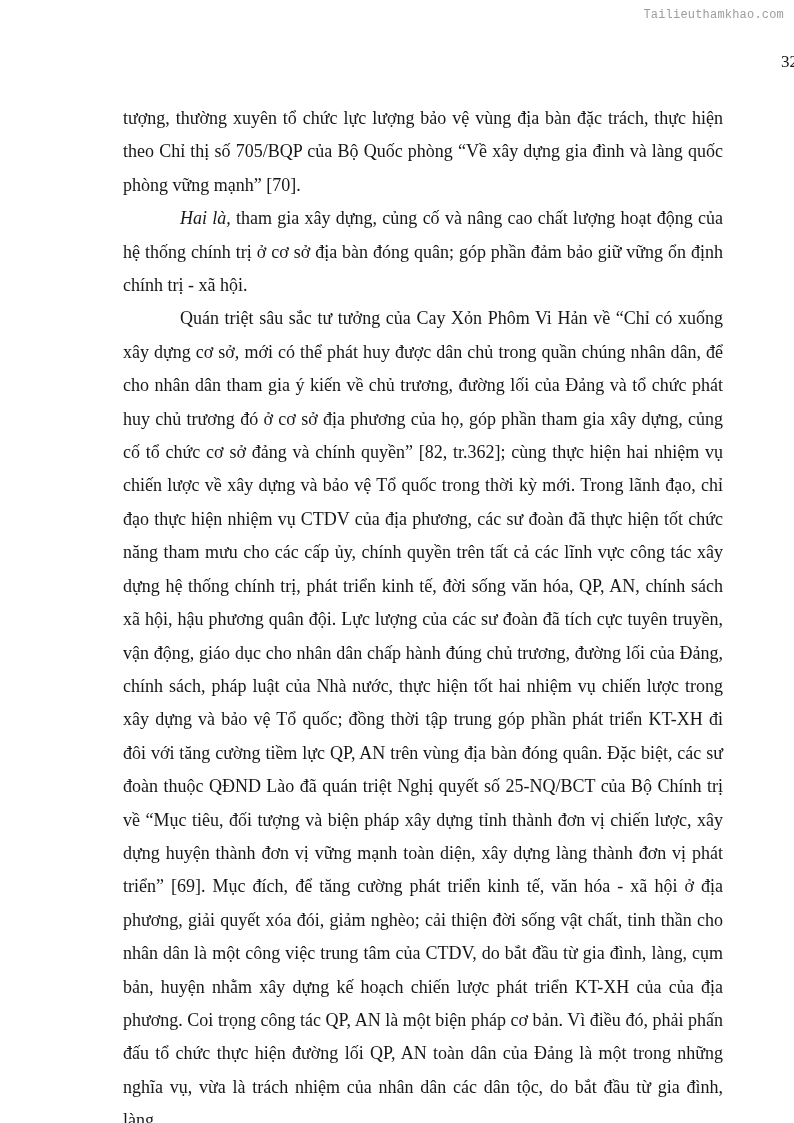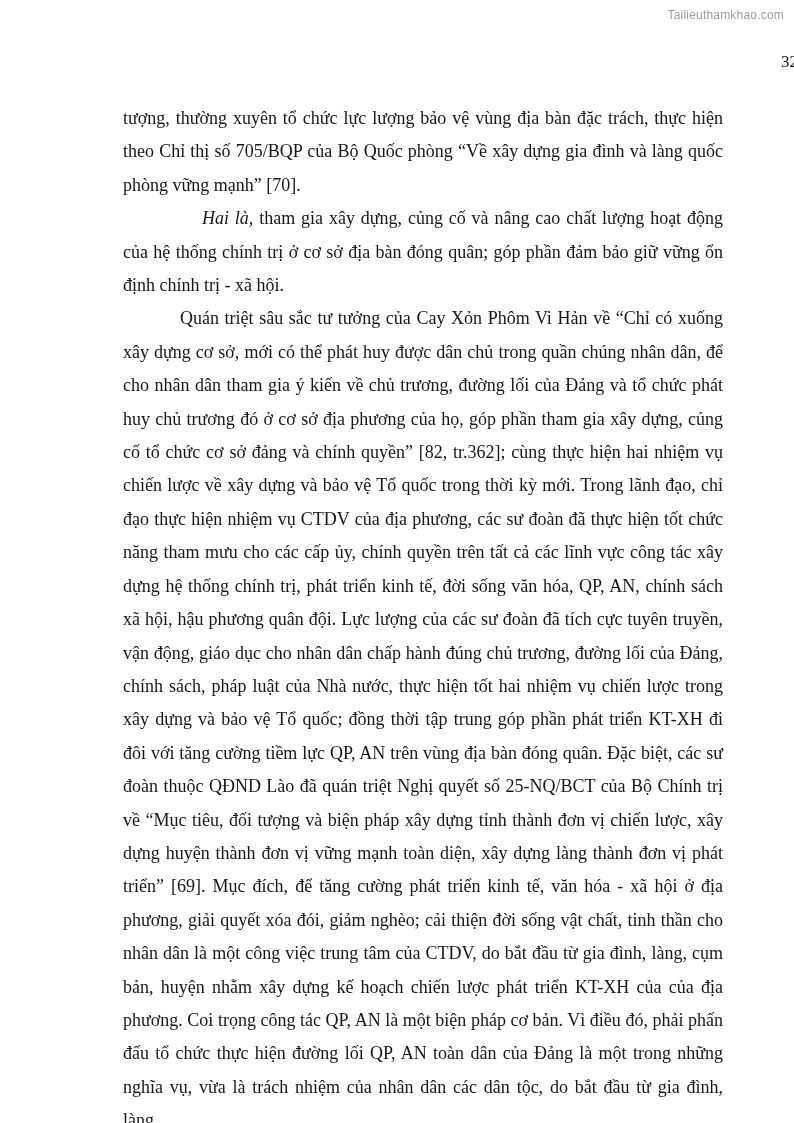--- a/index.html
+++ b/index.html
@@ -16,21 +16,21 @@
     overflow: hidden;
     font-family: "Liberation Serif", "DejaVu Serif", serif;
     color: #161616;
   }
   .watermark {
     position: absolute;
     top: 8px;
     right: 10px;
     font-size: 12px;
     color: #9d9d9d;
-    font-family: Liberation Sans, sans-serif;
+    font-family: Liberation Mono, monospace;
     letter-spacing: 0.2px;
   }
   .page-number {
     position: absolute;
     top: 52px;
     left: 4px;
     width: 100%;
     text-align: right;
     font-size: 17px;
   }
@@ -38,21 +38,21 @@
     position: absolute;
     top: 102px;
     left: 123px;
     width: 600px;
     font-size: 18px;
     line-height: 33.4px;
     text-align: justify;
   }
   .para { text-align: justify; }
   .para.indent { text-indent: 57px; }
-  .lead { font-style: italic; margin-left: 22px; }
+  .lead { font-style: italic; }
 </style>
 </head>
 <body>
 
 <div class="page">
 
   <div class="watermark">Tailieuthamkhao.com</div>
 
   <div class="page-number">32</div>
 

